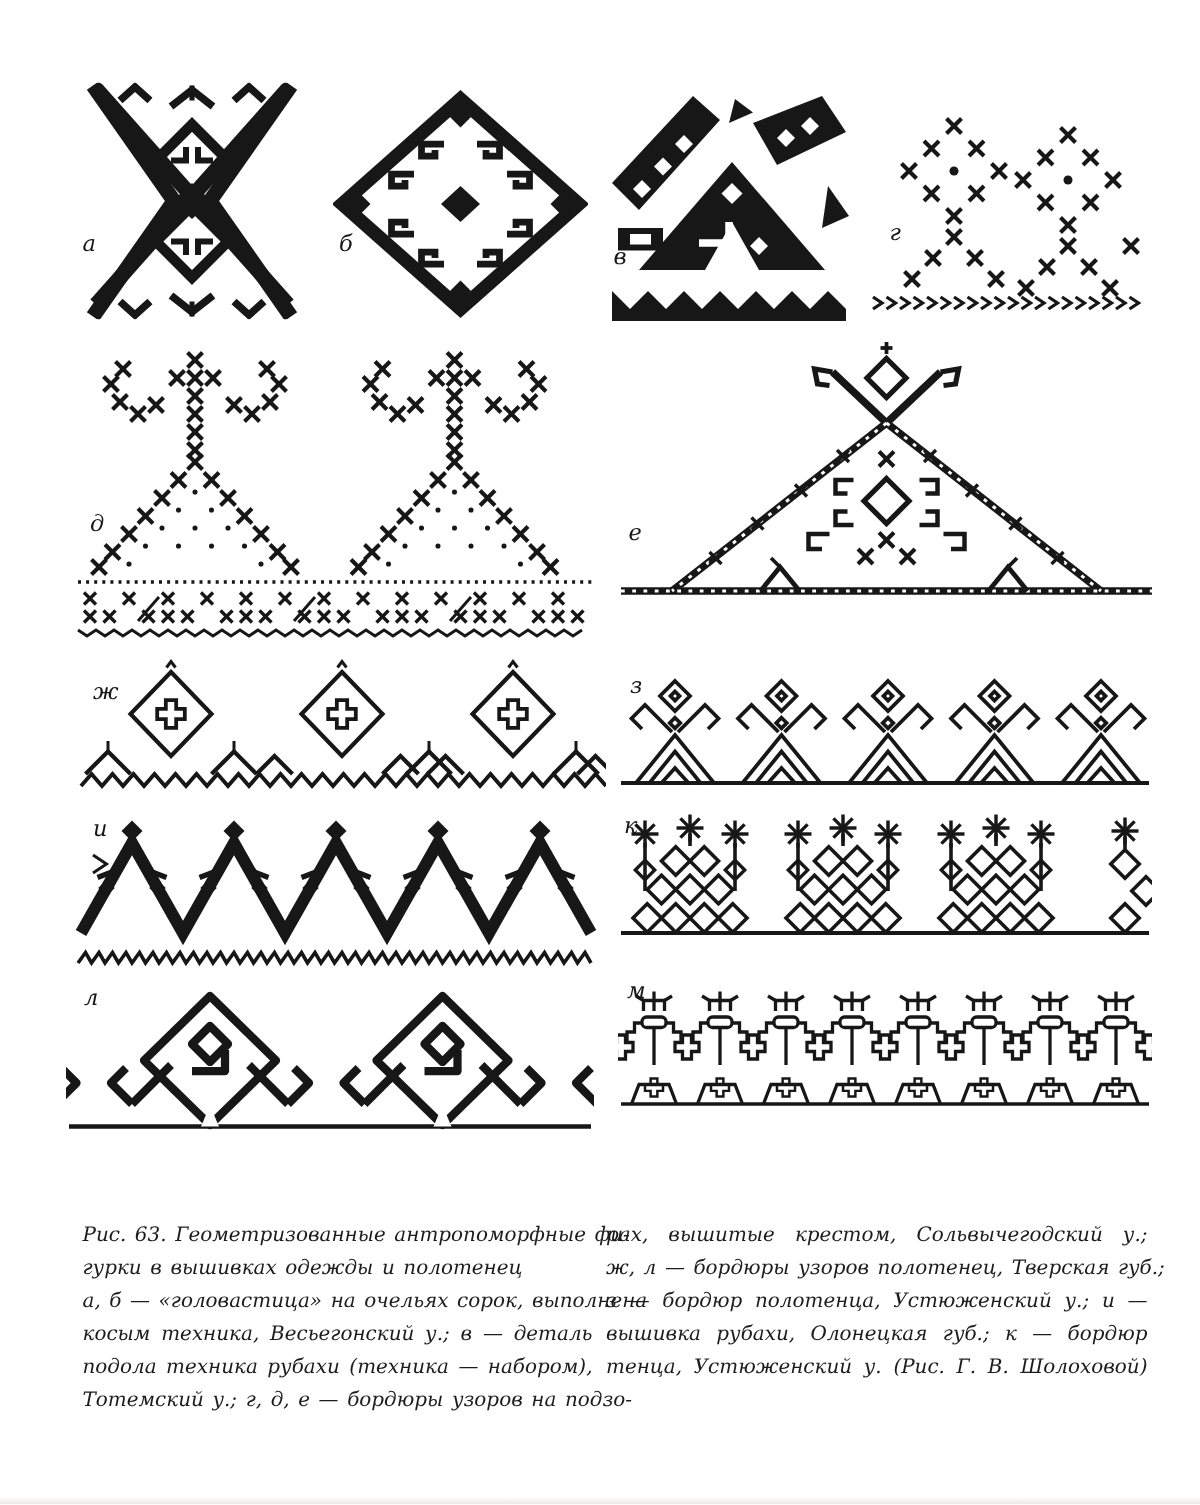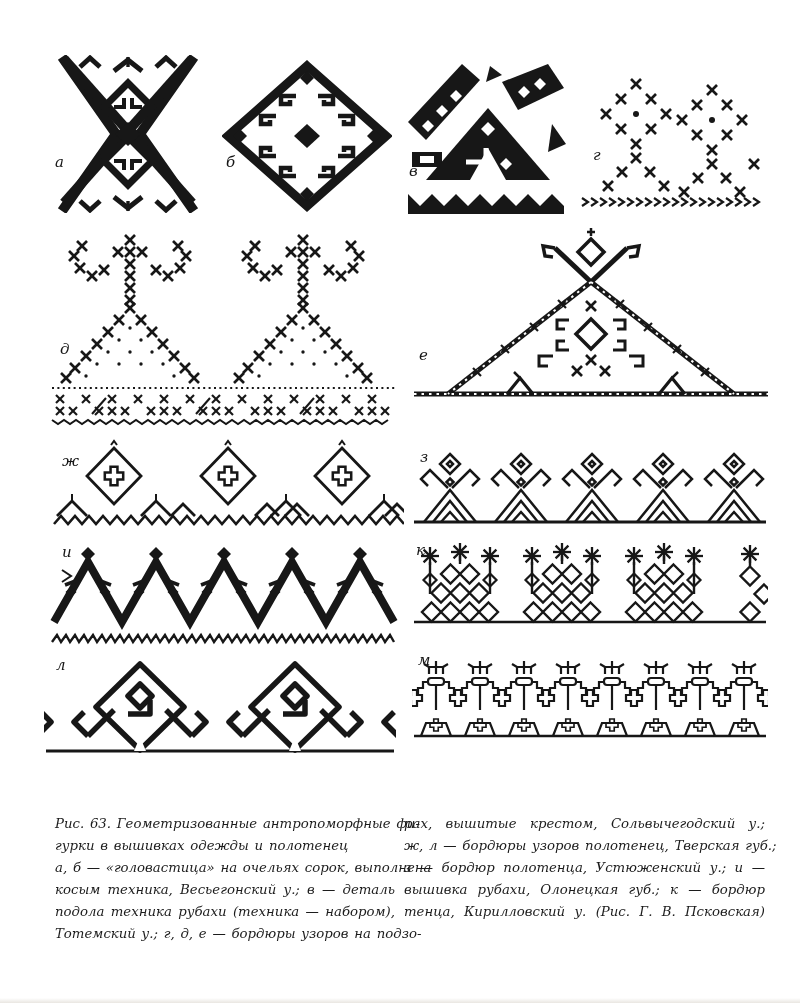--- a/index.html
+++ b/index.html
@@ -707,17 +707,17 @@
     <div class="cap-line">а, б — «головастица» на очельях сорок, выполнена</div>
     <div class="cap-line">косым техника, Весьегонский у.; в — деталь</div>
     <div class="cap-line">подола техника рубахи (техника — набором),</div>
     <div class="cap-line">Тотемский у.; г, д, е — бордюры узоров на подзо-</div>
   </div>
   <div class="caption-col" style="left:404px;top:813px;width:361px">
     <div class="cap-line">рах, вышитые крестом, Сольвычегодский у.;</div>
     <div class="cap-line">ж, л — бордюры узоров полотенец, Тверская губ.;</div>
     <div class="cap-line">з — бордюр полотенца, Устюженский у.; и —</div>
     <div class="cap-line">вышивка рубахи, Олонецкая губ.; к — бордюр</div>
-    <div class="cap-line">тенца, Кирилловский у. (Рис. Г. В. Псковская)</div>
+    <div class="cap-line">тенца, Устюженский у. (Рис. Г. В. Шолоховой)</div>
   </div>
 
   <div class="edge-shadow"></div>
 </div>
 
 </body></html>

